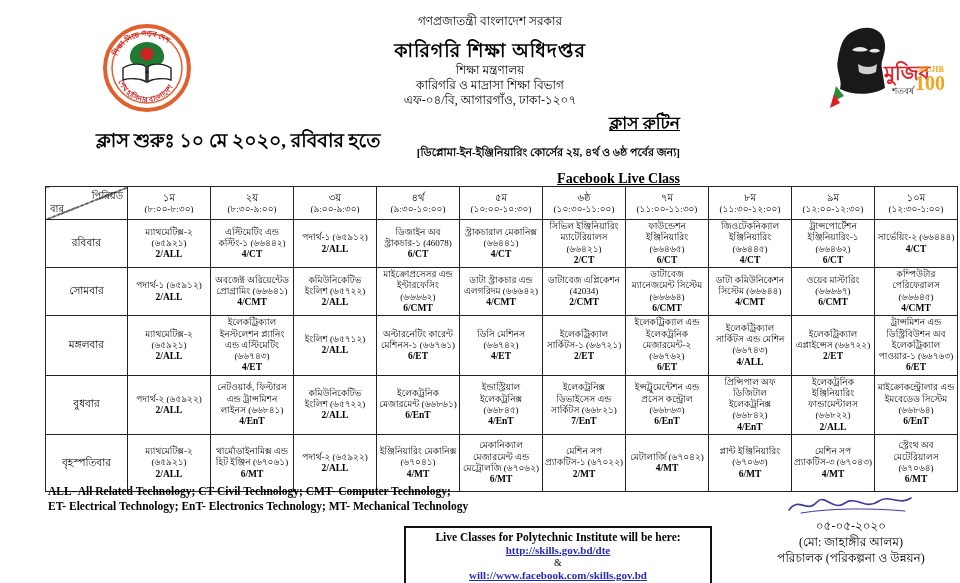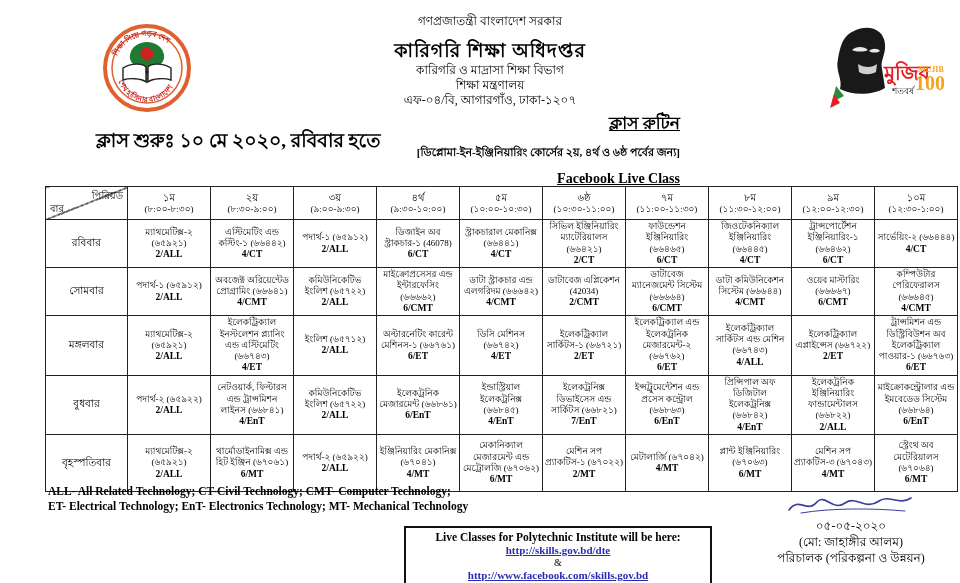--- a/index.html
+++ b/index.html
@@ -89,22 +89,22 @@
       <text x="62" y="56" font-size="20" font-weight="bold" fill="#e11d25">মুজিব</text>
       <text x="70" y="70" font-size="9" fill="#191919">শতবর্ষ</text>
       <text x="96" y="48" font-size="8" font-weight="bold" fill="#f6a21b">MUJIB</text>
       <text x="93" y="66" font-size="20" font-weight="bold" fill="#f6a21b">100</text>
     </svg>
   </div>
 
   <div class="center-col">
     <div class="govt">গণপ্রজাতন্ত্রী বাংলাদেশ সরকার</div>
     <div class="org">কারিগরি শিক্ষা অধিদপ্তর</div>
+    <div class="small">শিক্ষা মন্ত্রণালয়</div>
     <div class="small">কারিগরি ও মাদ্রাসা শিক্ষা বিভাগ</div>
-    <div class="small">শিক্ষা মন্ত্রণালয়</div>
     <div class="small">এফ-০৪/বি, আগারগাঁও, ঢাকা-১২০৭</div>
   </div>
 
   <div class="class-start">ক্লাস শুরুঃ ১০ মে ২০২০, রবিবার হতে</div>
 
   <div class="title-col">
     <div class="routine-title">ক্লাস রুটিন</div>
     <div class="routine-sub">[ডিপ্লোমা-ইন-ইঞ্জিনিয়ারিং কোর্সের ২য়, ৪র্থ ও ৬ষ্ঠ পর্বের জন্য]</div>
     <div class="fb-live">Facebook Live Class</div>
   </div>
@@ -392,21 +392,21 @@
 
   <div class="legend">
     <div>ALL- All Related Technology; CT-Civil Technology; CMT- Computer Technology;</div>
     <div>ET- Electrical Technology; EnT- Electronics Technology; MT- Mechanical Technology</div>
   </div>
 
   <div class="live-box">
     <div class="lb-title">Live Classes for Polytechnic Institute will be here:</div>
     <a href="#" id="link1" style="color: rgb(41, 41, 184);">http://skills.gov.bd/dte</a>
     <div class="amp">&amp;</div>
-    <a href="#" id="link2" style="color: rgb(41, 41, 184);">http://www.facebook.com/skills.gov.bd</a>
+    <a href="#" id="link2" style="color: rgb(41, 41, 184);">will://www.facebook.com/skills.gov.bd</a>
   </div>
 
   <div class="sig-block">
     <svg width="140" height="26" viewBox="0 0 140 26" style="display:block;margin:0 auto;">
       <path d="M8,18 C18,4 26,22 36,10 C44,1 52,20 64,11 C76,3 84,19 98,9 C108,2 118,14 130,6" fill="none" stroke="#3c3c9e" stroke-width="1.6" stroke-linecap="round"></path>
       <path d="M20,21 C50,16 90,16 124,19" fill="none" stroke="#3c3c9e" stroke-width="1" stroke-linecap="round"></path>
     </svg>
     <div class="sig-date">০৫-০৫-২০২০</div>
     <div class="sig-name">(মো: জাহাঙ্গীর আলম)</div>
     <div class="sig-title">পরিচালক (পরিকল্পনা ও উন্নয়ন)</div>

